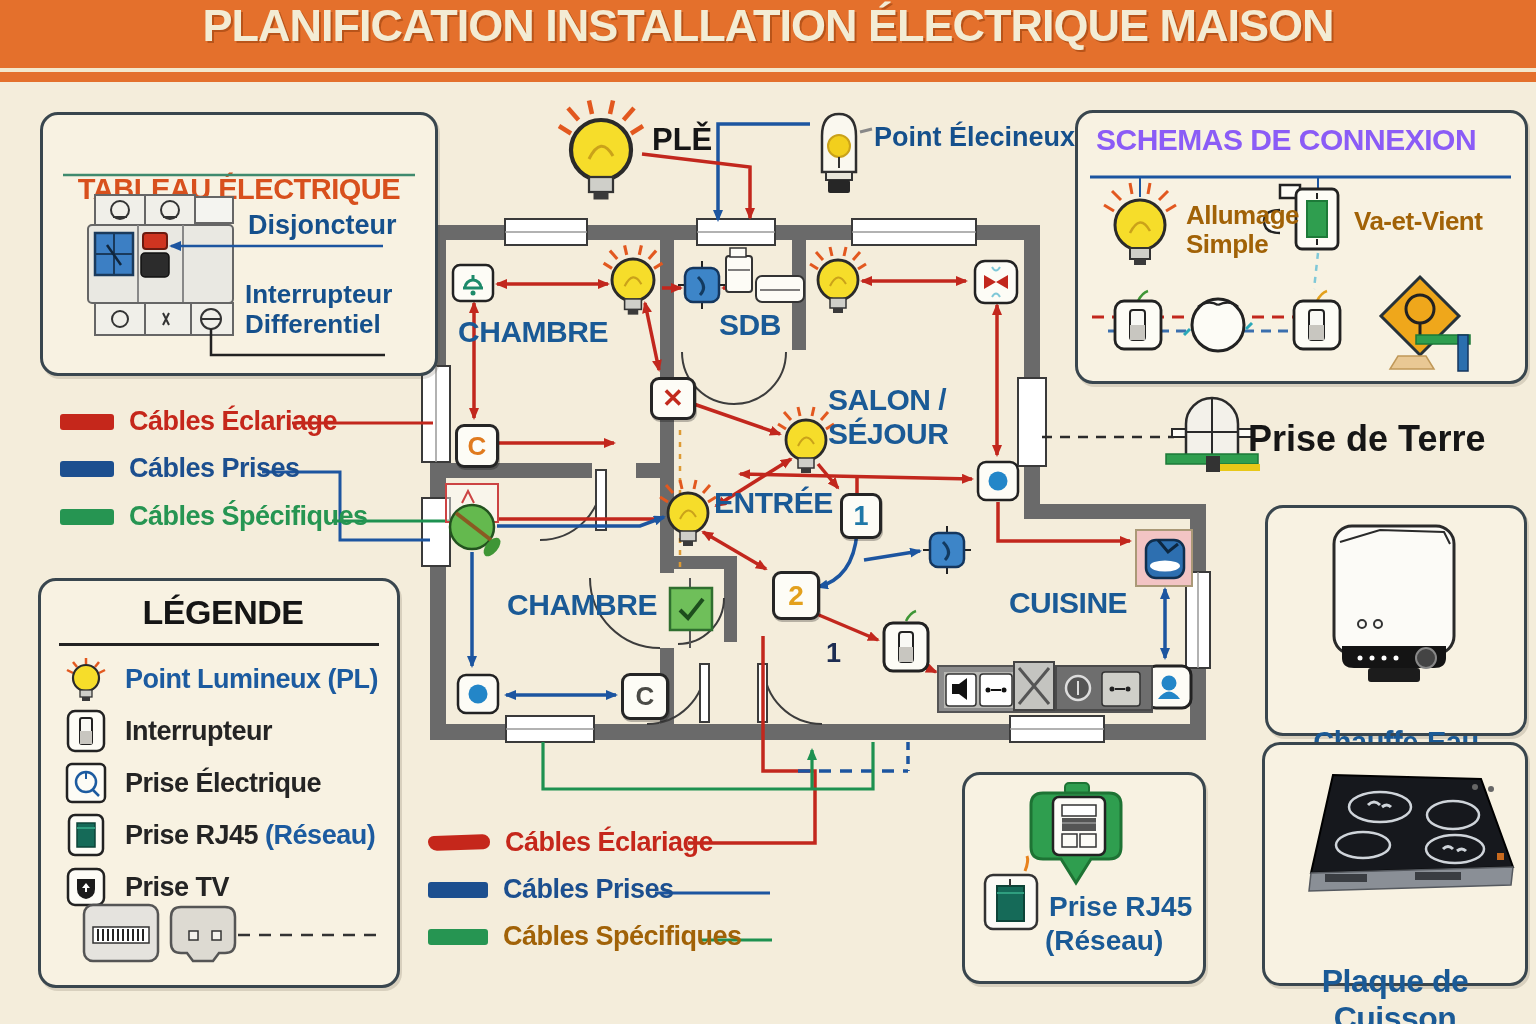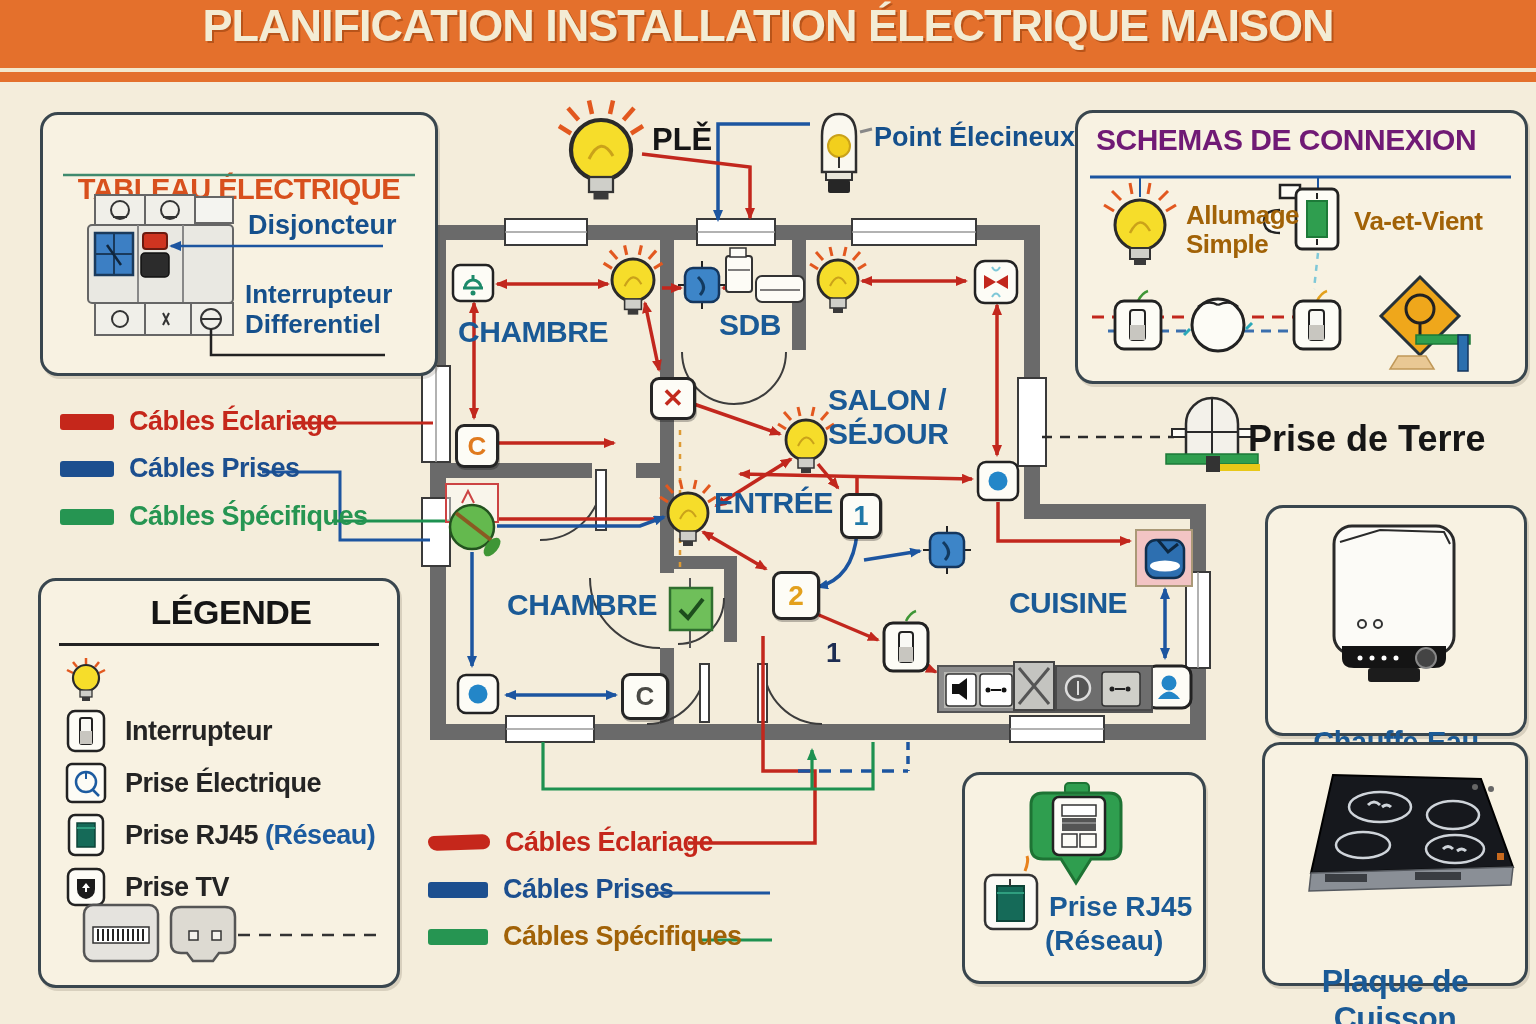--- a/index.html
+++ b/index.html
@@ -31,31 +31,31 @@
   }
   #tableau svg{position:absolute;left:0;top:0;}
   .blue-label{position:absolute;font-weight:800;color:#15508c;}
   
   .cable-row{position:absolute;display:flex;align-items:center;font-weight:800;font-size:27px;letter-spacing:-.5px;}
   .cable-swatch{display:inline-block;width:54px;height:16px;border-radius:3px;margin-right:15px;}
   .sw-hand{width:62px;height:15px;border-radius:8px 10px 9px 12px;transform:rotate(-2deg);}
   
   #legende{left:38px;top:578px;width:356px;height:404px;}
   #legende .box-title{
-    position:absolute;left:12px;top:12px;width:100%;text-align:center;font-size:34px;color:#151515;
+    position:absolute;left:4px;top:12px;width:100%;text-align:center;font-size:34px;color:#151515;
   }
   #legende .rule{position:absolute;left:18px;right:18px;top:62px;height:3px;background:#222;}
   .leg-row{position:absolute;left:22px;display:flex;align-items:center;height:52px;}
   .leg-icon{width:46px;height:46px;margin-right:16px;flex:0 0 46px;}
   .leg-label{font-size:27px;font-weight:800;color:#242424;letter-spacing:-.5px;white-space:nowrap;}
   .leg-label.blue{color:#1c5ba0;}
   .leg-suffix{color:#1c5ba0;}
   
   #schemas{left:1075px;top:110px;width:447px;height:268px;}
-  #schemas .box-title{position:absolute;left:18px;top:10px;font-size:30px;color:#701a75;}
+  #schemas .box-title{position:absolute;left:18px;top:10px;font-size:30px;color:#8b5cf6;}
   #schemas svg{position:absolute;left:0;top:0;}
   .schema-label{position:absolute;font-weight:800;color:#a16207;font-size:26px;line-height:1.12;letter-spacing:-.5px;}
   
   #chauffe{left:1265px;top:505px;width:256px;height:225px;}
   #plaque{left:1262px;top:742px;width:260px;height:238px;}
   #rj45box{left:962px;top:772px;width:238px;height:206px;}
   .box-caption{position:absolute;width:100%;text-align:center;font-weight:800;color:#1a5a96;letter-spacing:-.5px;margin-top:42px;}
   
   .room-label{position:absolute;font-size:30px;font-weight:800;color:#1a5a96;letter-spacing:-.5px;}
   .marker{
@@ -425,20 +425,21 @@
       <svg class="leg-icon" viewBox="0 0 46 46">
         <line x1="4" y1="14" x2="10" y2="17" stroke="#e2581f" stroke-width="2.5"></line>
         <line x1="10" y1="6" x2="14" y2="11" stroke="#e2581f" stroke-width="2.5"></line>
         <line x1="23" y1="2" x2="23" y2="8" stroke="#e2581f" stroke-width="2.5"></line>
         <line x1="36" y1="6" x2="32" y2="11" stroke="#e2581f" stroke-width="2.5"></line>
         <line x1="42" y1="14" x2="36" y2="17" stroke="#e2581f" stroke-width="2.5"></line>
         <circle cx="23" cy="22" r="13" fill="#f6dd2a" stroke="#2a2a2a" stroke-width="2.2"></circle>
         <rect x="17" y="34" width="12" height="7" fill="#cfcfc9" stroke="#333" stroke-width="1.3"></rect>
         <rect x="19" y="41" width="8" height="4" fill="#3a3a3a"></rect>
       </svg>
+      <span class="leg-label blue">Point Lumineux (PL)</span>
     </div>
 
     <div class="leg-row" style="top:124px;">
       <svg class="leg-icon" viewBox="0 0 46 46">
         <rect x="5" y="3" width="36" height="40" rx="7" fill="#fdfcf6" stroke="#222" stroke-width="2.5"></rect>
         <rect x="17" y="10" width="12" height="26" rx="2" fill="#f8f8f4" stroke="#222" stroke-width="2"></rect>
         <rect x="17" y="23" width="12" height="13" fill="#c8c6c0"></rect>
       </svg>
       <span class="leg-label">Interrupteur</span>
     </div>

